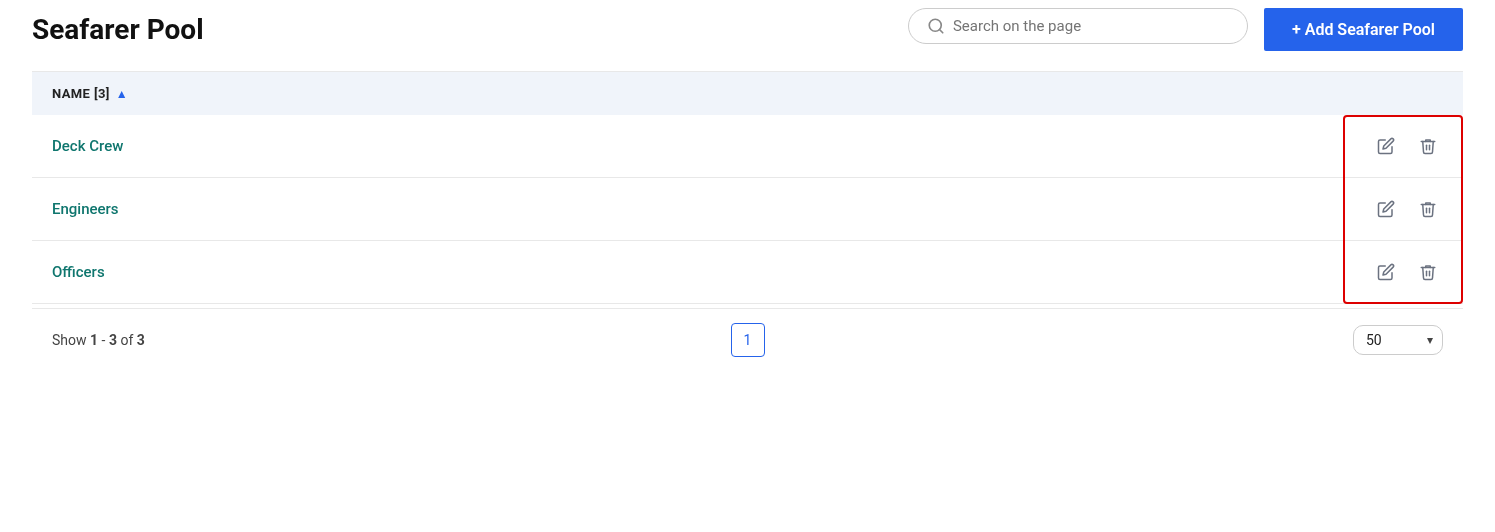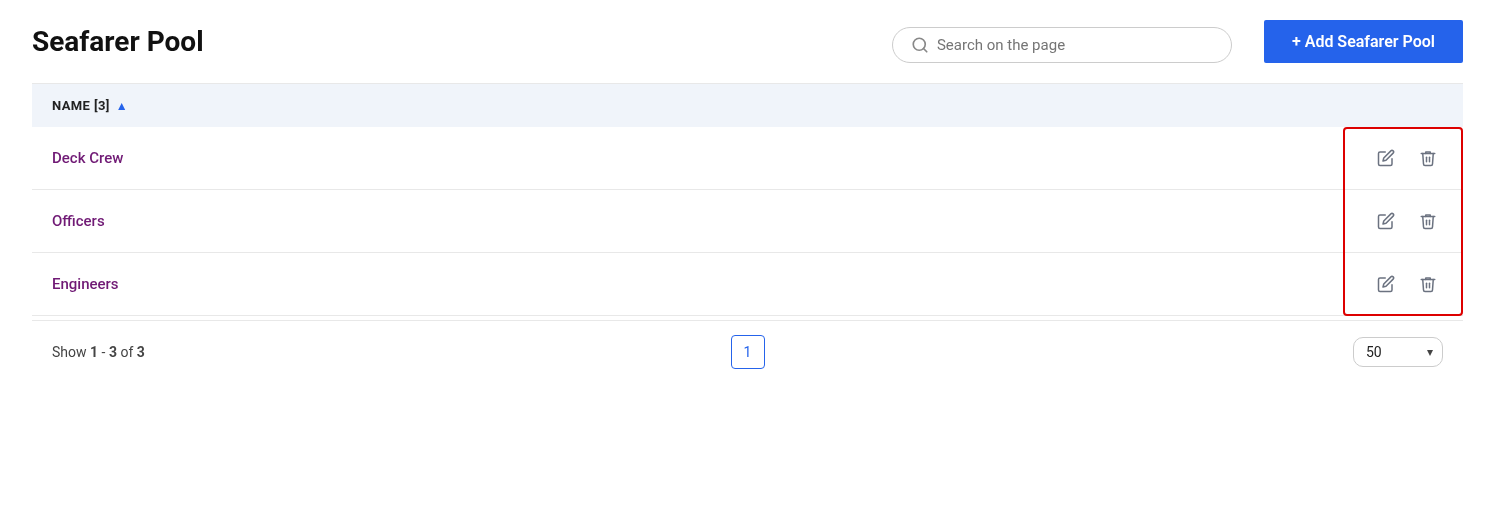--- a/index.html
+++ b/index.html
@@ -12,42 +12,42 @@
     body {
       background: #fff;
       color: #222;
       width: 1495px;
       min-height: 532px;
       overflow-x: hidden;
     }
 
     .page-wrapper {
       width: 100%;
-      padding: 20px 32px 20px 32px;
+      padding: 8px 32px 20px 32px;
     }
 
     
     .header-row {
       display: flex;
       align-items: center;
       justify-content: space-between;
       padding-bottom: 20px;
       border-bottom: 1px solid #e8e8e8;
     }
 
     .page-title {
       font-size: 28px;
       font-weight: 700;
       color: #111;
     }
 
     .header-right {
       display: flex;
-      align-items: flex-end;
-      gap: 32px;
+      align-items: flex-start;
+      gap: 16px;
     }
 
     .search-wrapper {
       display: flex;
       align-items: center;
       border: 1px solid #ccc;
       border-radius: 24px;
       padding: 8px 18px;
       background: #fff;
       width: 340px;
@@ -116,21 +116,21 @@
       display: flex;
       align-items: center;
       justify-content: space-between;
       padding: 18px 20px;
       border-bottom: 1px solid #e8e8e8;
     }
 
     .row-name {
       font-size: 15px;
       font-weight: 500;
-      color: #701a75;
+      color: #0f766e;
     }
 
     
     .actions-column {
       display: flex;
       align-items: center;
       gap: 12px;
     }
 
     .action-icon-btn {
@@ -285,42 +285,42 @@
               <path d="M19 6l-1 14a2 2 0 0 1-2 2H8a2 2 0 0 1-2-2L5 6"></path>
               <path d="M10 11v6"></path>
               <path d="M14 11v6"></path>
               <path d="M9 6V4h6v2"></path>
             </svg>
           </button>
         </div>
       </div>
 
       <div class="table-row">
-        <span class="row-name">Officers</span>
+        <span class="row-name">Engineers</span>
         <div class="actions-column">
           <button class="action-icon-btn" title="Edit">
             <svg width="18" height="18" viewBox="0 0 24 24" fill="none" stroke="#6b7280" stroke-width="2" stroke-linecap="round" stroke-linejoin="round">
               <path d="M11 4H4a2 2 0 0 0-2 2v14a2 2 0 0 0 2 2h14a2 2 0 0 0 2-2v-7"></path>
               <path d="M18.5 2.5a2.121 2.121 0 0 1 3 3L12 15l-4 1 1-4 9.5-9.5z"></path>
             </svg>
           </button>
           <button class="action-icon-btn" title="Delete">
             <svg width="18" height="18" viewBox="0 0 24 24" fill="none" stroke="#6b7280" stroke-width="2" stroke-linecap="round" stroke-linejoin="round">
               <polyline points="3 6 5 6 21 6"></polyline>
               <path d="M19 6l-1 14a2 2 0 0 1-2 2H8a2 2 0 0 1-2-2L5 6"></path>
               <path d="M10 11v6"></path>
               <path d="M14 11v6"></path>
               <path d="M9 6V4h6v2"></path>
             </svg>
           </button>
         </div>
       </div>
 
       <div class="table-row">
-        <span class="row-name">Engineers</span>
+        <span class="row-name">Officers</span>
         <div class="actions-column">
           <button class="action-icon-btn" title="Edit">
             <svg width="18" height="18" viewBox="0 0 24 24" fill="none" stroke="#6b7280" stroke-width="2" stroke-linecap="round" stroke-linejoin="round">
               <path d="M11 4H4a2 2 0 0 0-2 2v14a2 2 0 0 0 2 2h14a2 2 0 0 0 2-2v-7"></path>
               <path d="M18.5 2.5a2.121 2.121 0 0 1 3 3L12 15l-4 1 1-4 9.5-9.5z"></path>
             </svg>
           </button>
           <button class="action-icon-btn" title="Delete">
             <svg width="18" height="18" viewBox="0 0 24 24" fill="none" stroke="#6b7280" stroke-width="2" stroke-linecap="round" stroke-linejoin="round">
               <polyline points="3 6 5 6 21 6"></polyline>

